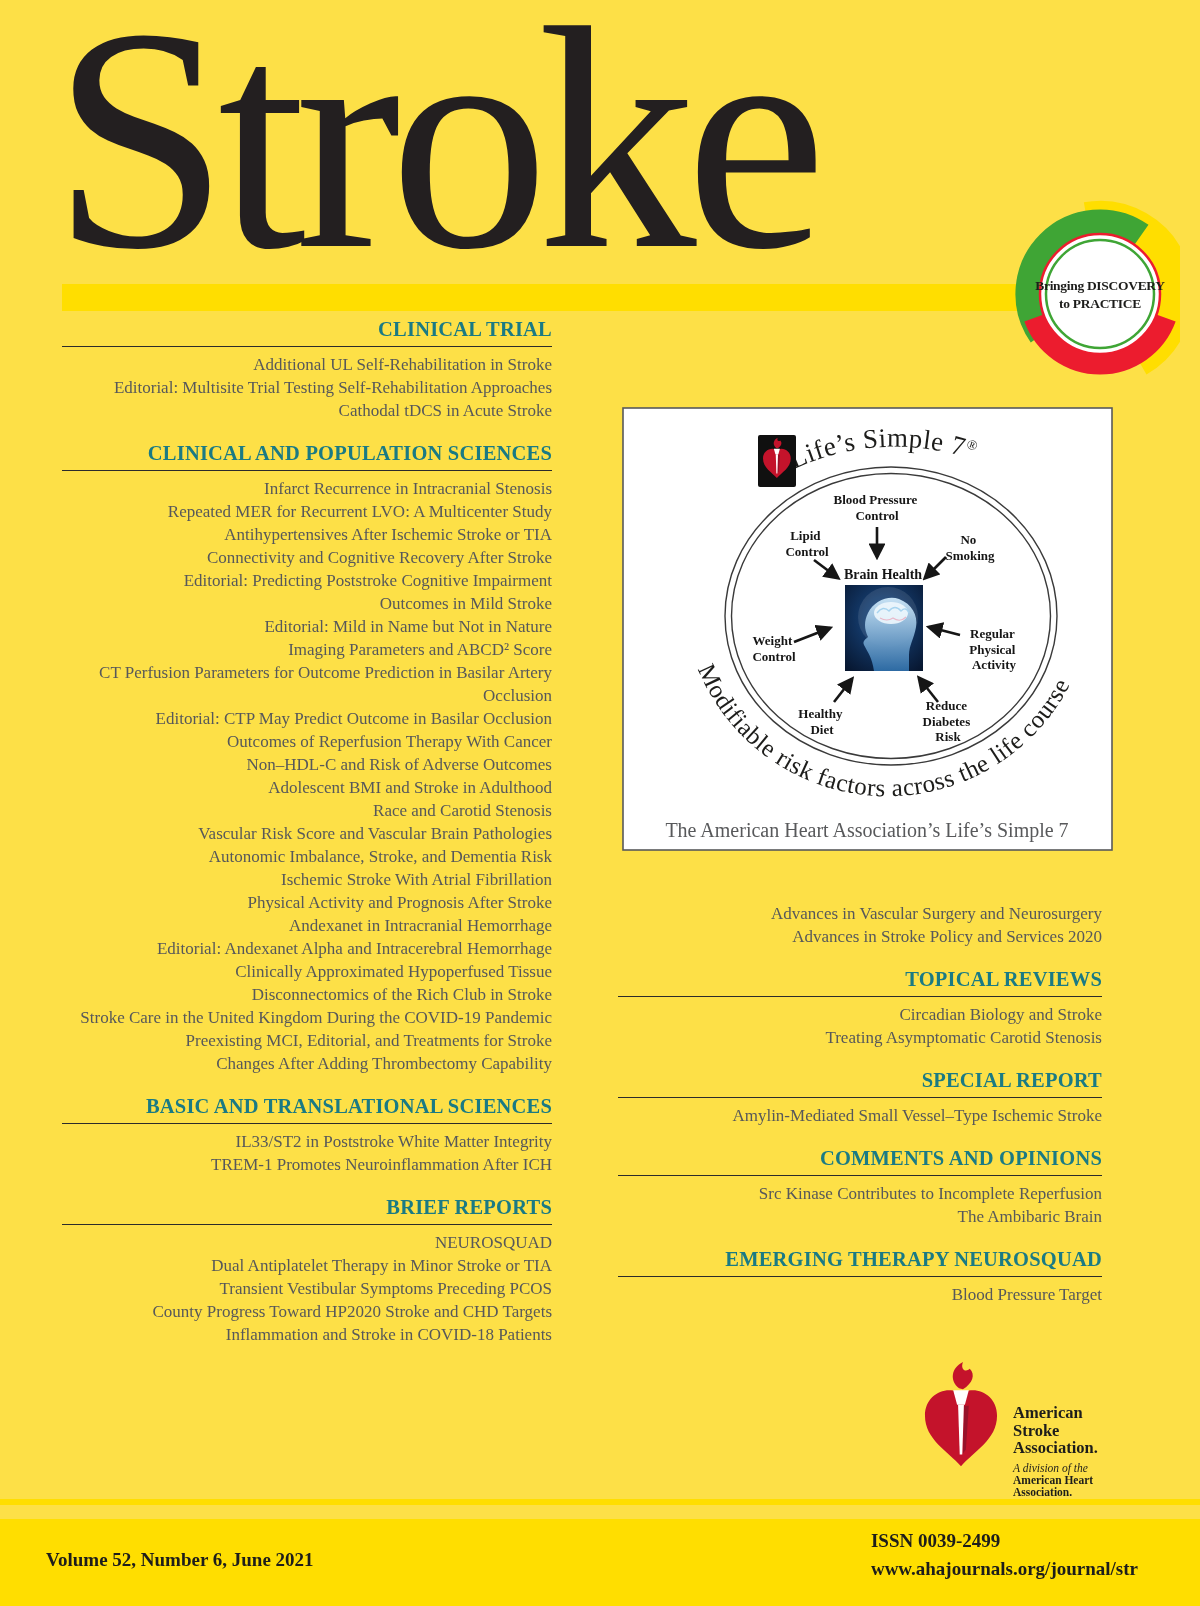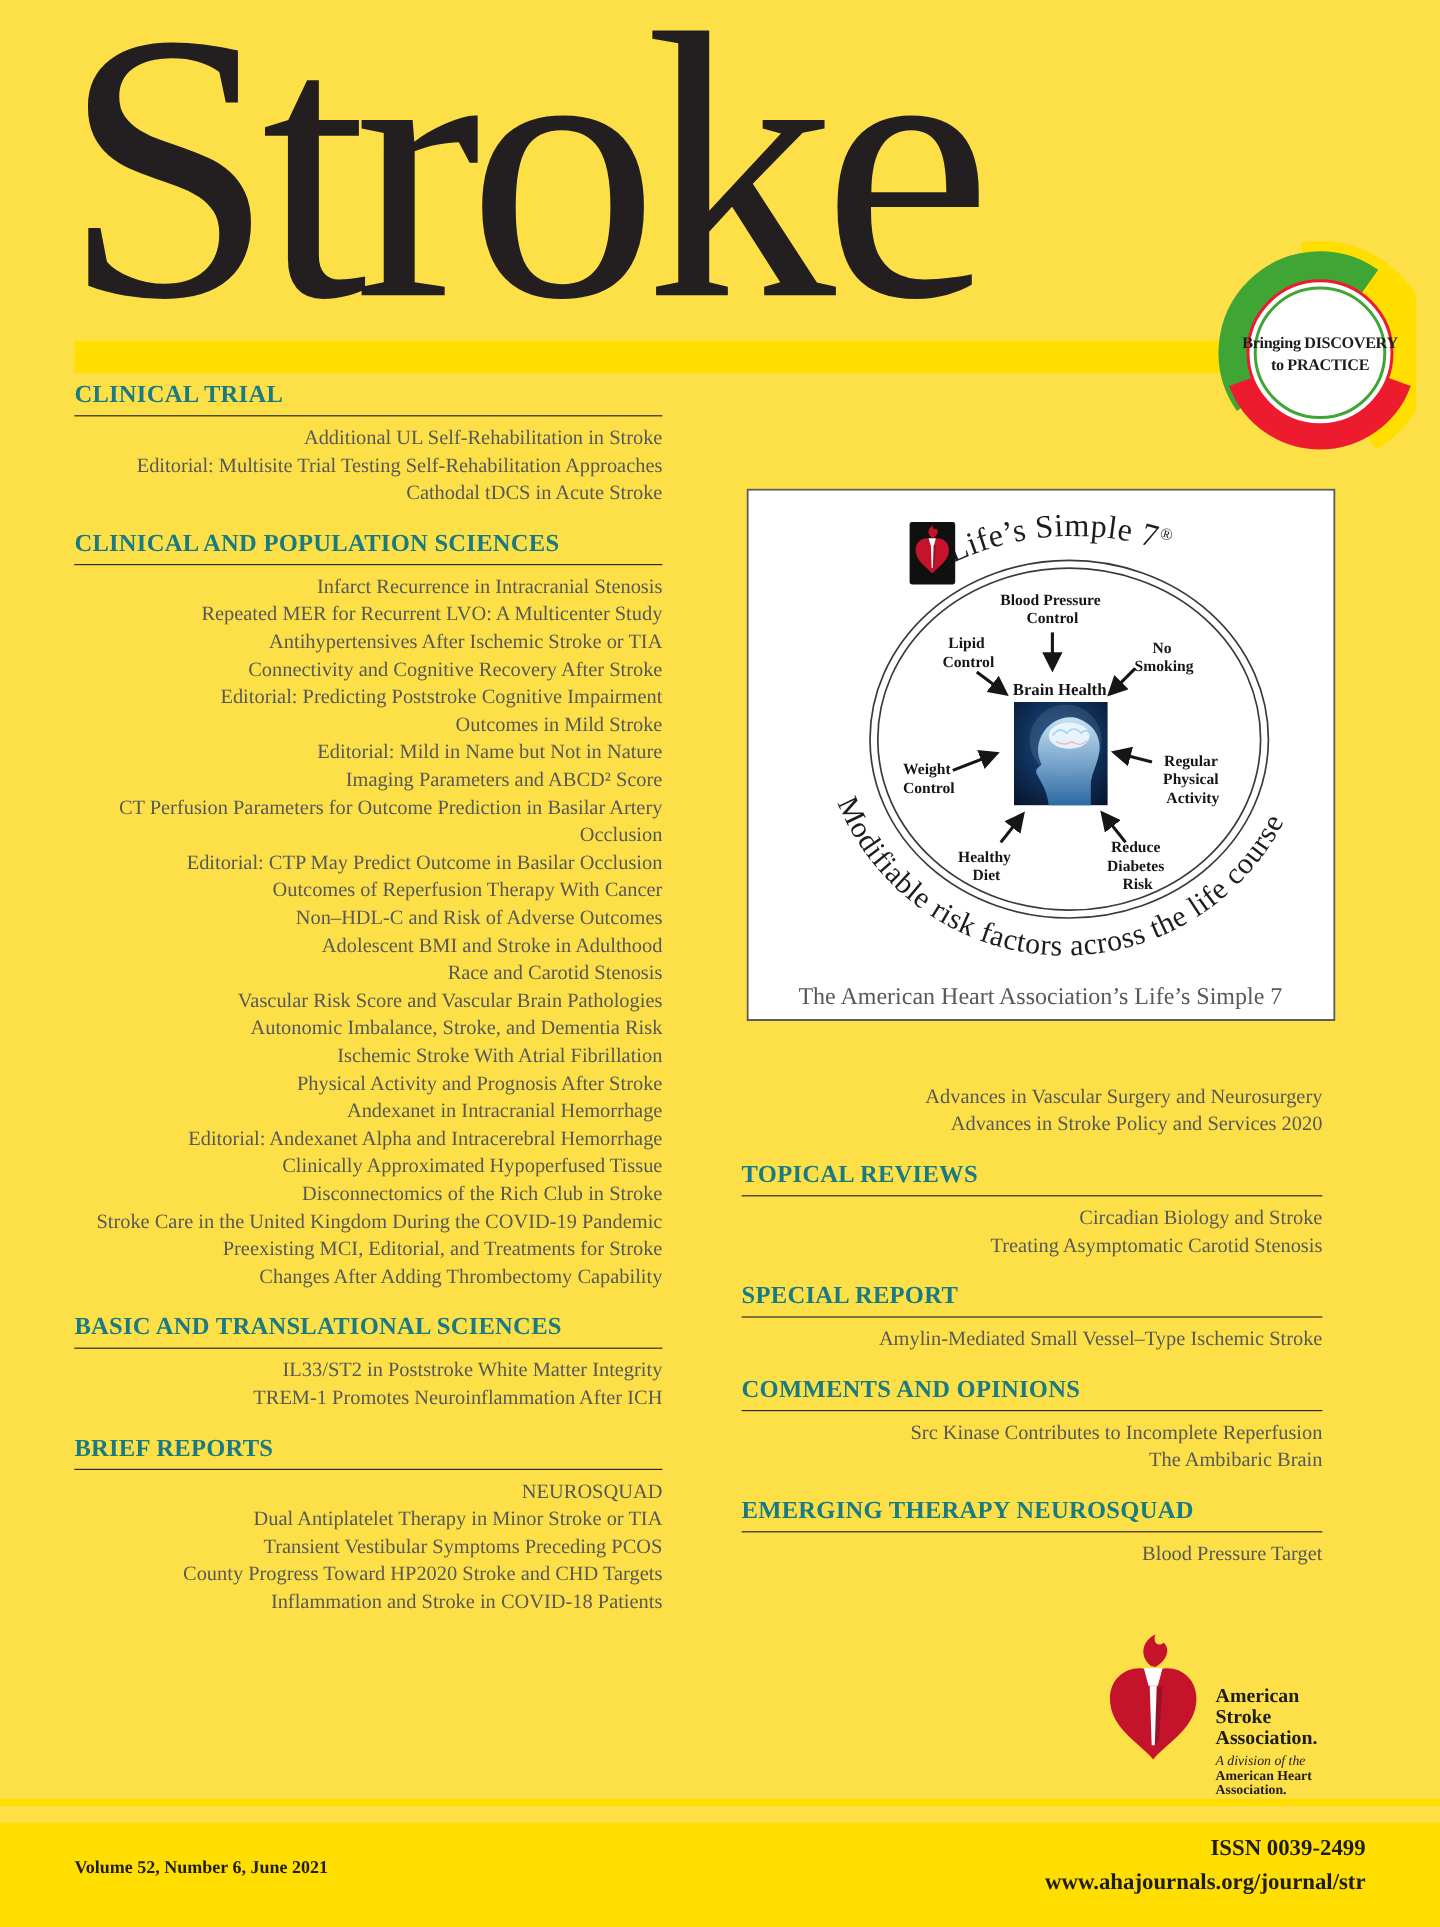--- a/index.html
+++ b/index.html
@@ -11,21 +11,21 @@
             font-weight:400;letter-spacing:-0.035em;color:#231f20;white-space:nowrap;}
   .logo-bar{position:absolute;left:62px;top:284px;width:1000px;height:27px;background:#FFDE00;}
   .badge{position:absolute;left:988px;top:196px;width:192px;height:180px;}
 
   
   .col{position:absolute;}
   .col-left{left:62px;top:318px;width:490px;}
   .col-right{left:618px;top:902px;width:484px;}
   .section{margin:0 0 20px 0;}
   .section h2{margin:0 0 6px 0;padding:0 0 5px 0;font-size:20.5px;font-weight:bold;
-              color:#1A7A84;letter-spacing:0.2px;border-bottom:1.8px solid #2b2b2b;}
+              color:#1A7A84;letter-spacing:0.2px;border-bottom:1.8px solid #2b2b2b;text-align:right;}
   .item{font-size:17px;line-height:23px;color:#57585a;text-align:right;}
   .item.indent{padding-left:28px;}
 
   
   .figure-box{position:absolute;left:622px;top:407px;width:491px;height:444px;}
   .fig-label{font-weight:bold;font-size:13px;fill:#161616;}
   .fig-brain-label{font-weight:bold;font-size:14px;fill:#161616;}
   .fig-caption{font-size:20px;fill:#58595b;}
   .fig-arrow{stroke:#161616;stroke-width:2.6;}
   .fig-ring{fill:none;stroke:#3a3a3a;stroke-width:1.4;}
@@ -36,22 +36,22 @@
   .asa{position:absolute;left:917px;top:1360px;width:225px;height:130px;}
   .asa-icon{position:absolute;left:0;top:0;width:88px;height:112px;}
   .asa-text{position:absolute;left:96px;top:44px;}
   .asa-line{font-size:16.5px;font-weight:bold;line-height:17.5px;color:#1d1d1b;}
   .asa-sub1{font-size:11.5px;font-style:italic;margin-top:5px;color:#1d1d1b;}
   .asa-sub2{font-size:11.5px;font-weight:bold;color:#1d1d1b;}
 
   
   .footer-stripe{position:absolute;left:0;top:1499px;width:1200px;height:6px;background:#FFDE00;}
   .footer-bar{position:absolute;left:0;top:1519px;width:1200px;height:87px;background:#FFDE00;}
-  .footer-volume{position:absolute;left:62px;top:30px;font-size:15px;font-weight:bold;color:#1d1d1b;}
-  .footer-right{position:absolute;right:62px;top:8px;text-align:right;font-size:19px;font-weight:bold;color:#1d1d1b;line-height:28px;}
+  .footer-volume{position:absolute;left:46px;top:30px;font-size:19px;font-weight:bold;color:#1d1d1b;}
+  .footer-right{position:absolute;right:62px;top:8px;text-align:left;font-size:19px;font-weight:bold;color:#1d1d1b;line-height:28px;}
   .badge-text{font-weight:bold;font-size:13.5px;fill:#1d1d1b;letter-spacing:-0.3px;}
 </style>
 </head>
 <body>
 
 <div id="page">
 
   <svg width="0" height="0" style="position:absolute" aria-hidden="true">
     <defs>
       <g id="heart-icon">

